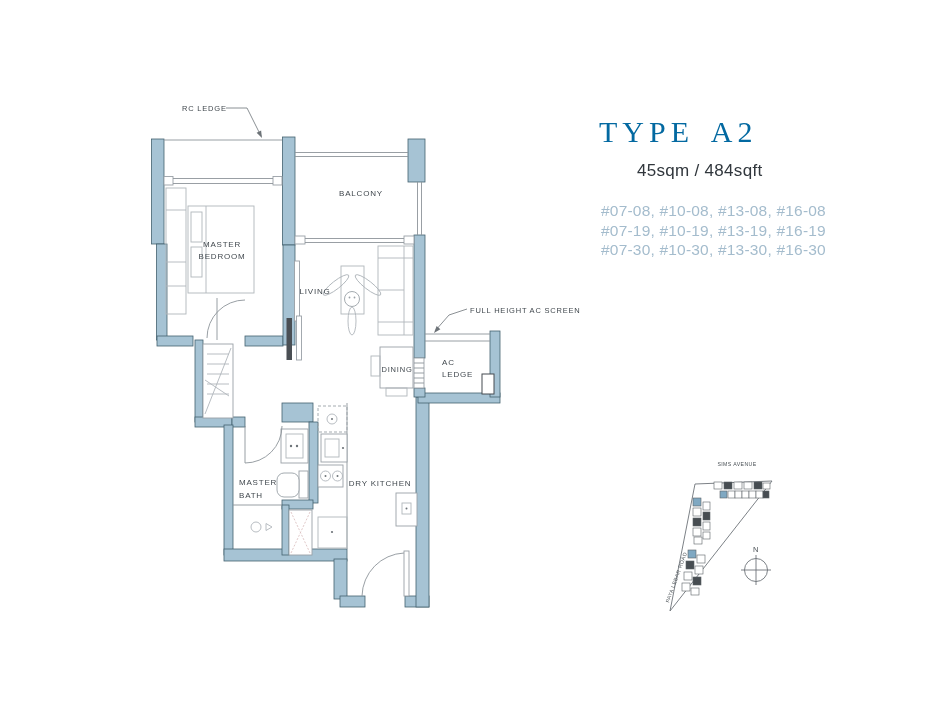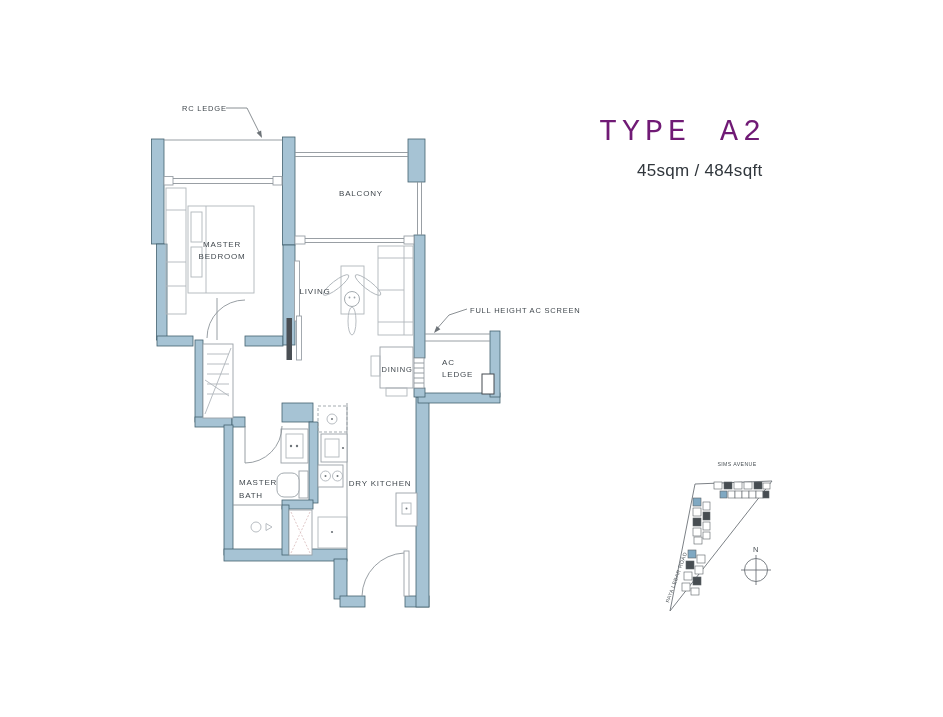--- a/index.html
+++ b/index.html
@@ -19,23 +19,23 @@
   .furn2{stroke:#9aa1a7;stroke-width:0.9;fill:#ffffff;}
   .leader{stroke:#6d7378;stroke-width:0.8;fill:none;}
   .arrow{fill:#6d7378;stroke:none;}
   .site-line{stroke:#6d7378;stroke-width:0.9;fill:none;}
   .bldg{stroke:#5b6166;stroke-width:0.6;fill:#ffffff;}
   .bldg-dark{stroke:#5b6166;stroke-width:0.6;fill:#474d52;}
   .bldg-blue{stroke:#5b6166;stroke-width:0.6;fill:#7fa8c2;}
 
   .type-title{
     position:absolute;left:599px;top:116px;
-    font-family:Liberation Mono, monospace;
+    font-family:Liberation Serif, serif;
     font-size:30px;line-height:32px;
-    color:#701a75;letter-spacing:5px;word-spacing:6px;
+    color:#0369a1;letter-spacing:5px;word-spacing:6px;
   }
   .area-text{
     position:absolute;left:601px;top:161px;
     font-size:17px;line-height:19px;color:#31373d;letter-spacing:0.3px;margin-left:36px;
   }
   .stacks{
     position:absolute;left:601px;top:201px;
     font-size:15.5px;line-height:19.5px;color:#a4bccd;letter-spacing:0.2px;
   }
 </style>
@@ -300,14 +300,19 @@
         <circle class="site-line" cx="756" cy="570" r="11.5"></circle>
         <line class="site-line" x1="756" y1="555" x2="756" y2="585"></line>
         <line class="site-line" x1="741" y1="570" x2="771" y2="570"></line>
         <text class="tiny-label" x="756" y="552" font-size="7.5" text-anchor="middle">N</text>
       </g>
     </g>
   </svg>
 
   <div class="type-title">TYPE A2</div>
   <div class="area-text">45sqm / 484sqft</div>
+  <div class="stacks">
+    <div>#07-08, #10-08, #13-08, #16-08</div>
+    <div>#07-19, #10-19, #13-19, #16-19</div>
+    <div>#07-30, #10-30, #13-30, #16-30</div>
+  </div>
 
 </div>
 
 </body></html>

